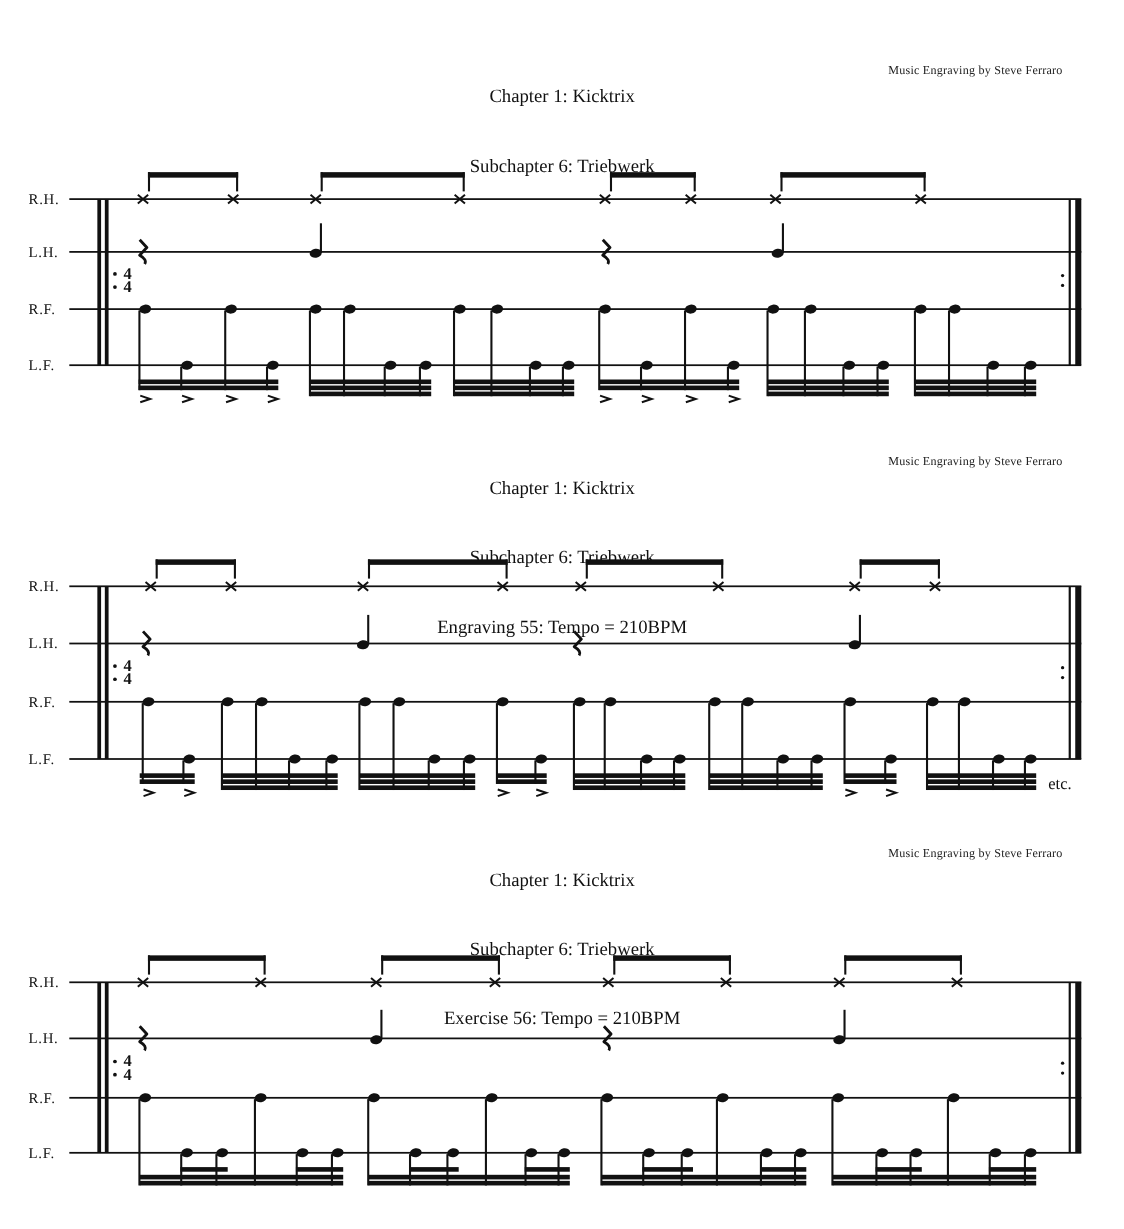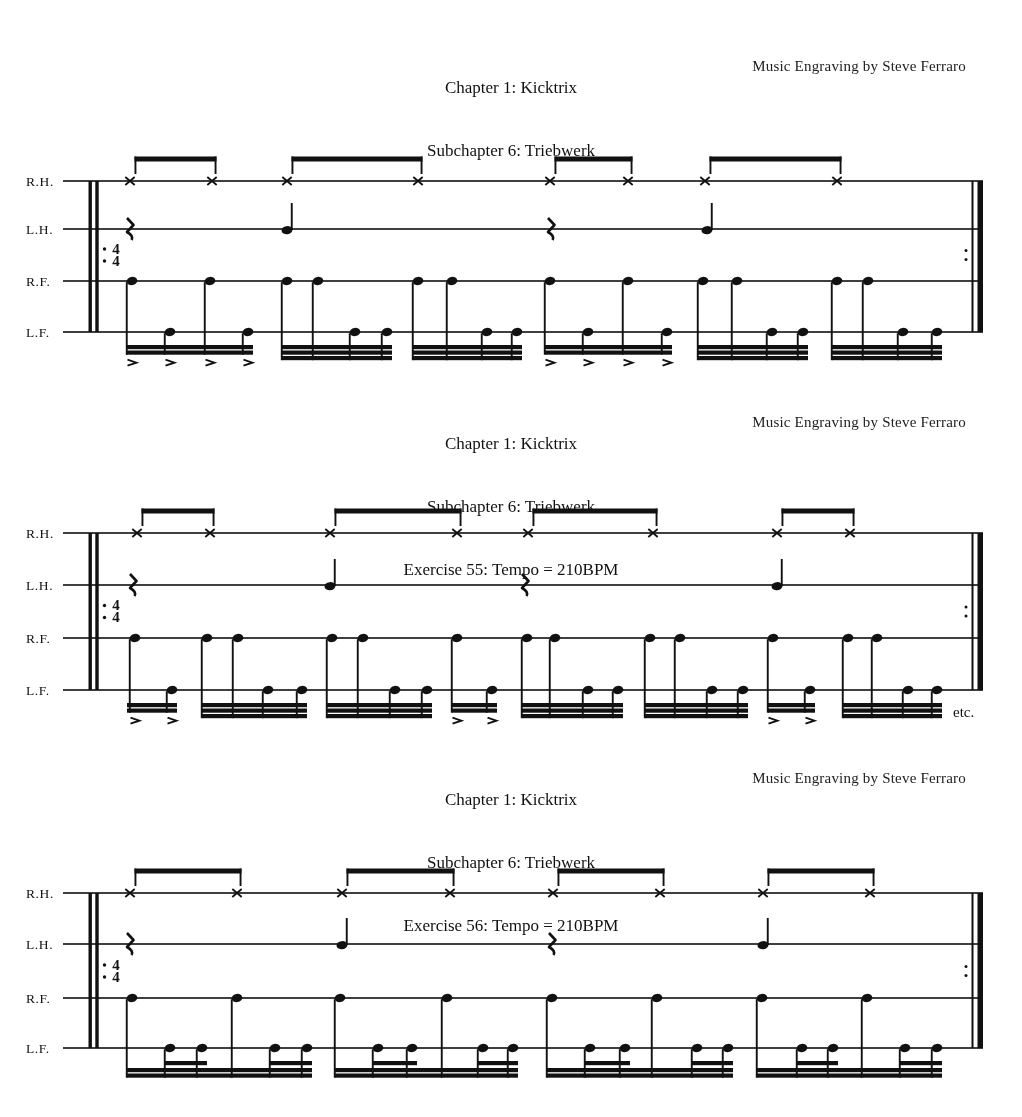--- a/index.html
+++ b/index.html
@@ -1,38 +1,38 @@
 <!DOCTYPE html>
 <html><head>
 <meta charset="utf-8">
 <style>
   html,body{margin:0;padding:0;background:#ffffff;}
   .page{position:relative;width:1022px;height:1117px;background:#ffffff;color:#111;
         font-family:"Liberation Serif",serif;overflow:hidden;}
   .title-block{position:absolute;left:0;right:0;text-align:center;
         font-size:17px;line-height:21px;white-space:pre;}
-  .credit{position:absolute;right:56px;font-size:15px;letter-spacing:0.2px;color:#222;}
+  .credit{position:absolute;right:56px;font-size:11px;letter-spacing:0.2px;color:#222;}
   svg#score{position:absolute;left:0;top:0;}
   svg text{font-family:"Liberation Serif",serif;fill:#111;}
 </style>
 </head>
 <body>
 
 <div class="page">
 
   <div class="title-block" style="top:35px">
     <div>Chapter 1: Kicktrix</div>
     <div>Subchapter 6: Triebwerk</div>
   </div>
   <div class="credit" style="top:58px">Music Engraving by Steve Ferraro</div>
 
   <div class="title-block" style="top:391px">
     <div>Chapter 1: Kicktrix</div>
     <div>Subchapter 6: Triebwerk</div>
-    <div>Exercise 55: Tempo = 210BPM</div>
+    <div>Engraving 55: Tempo = 210BPM</div>
   </div>
   <div class="credit" style="top:414px">Music Engraving by Steve Ferraro</div>
 
   <div class="title-block" style="top:747px">
     <div>Chapter 1: Kicktrix</div>
     <div>Subchapter 6: Triebwerk</div>
     <div>Exercise 56: Tempo = 210BPM</div>
   </div>
   <div class="credit" style="top:770px">Music Engraving by Steve Ferraro</div>
 

